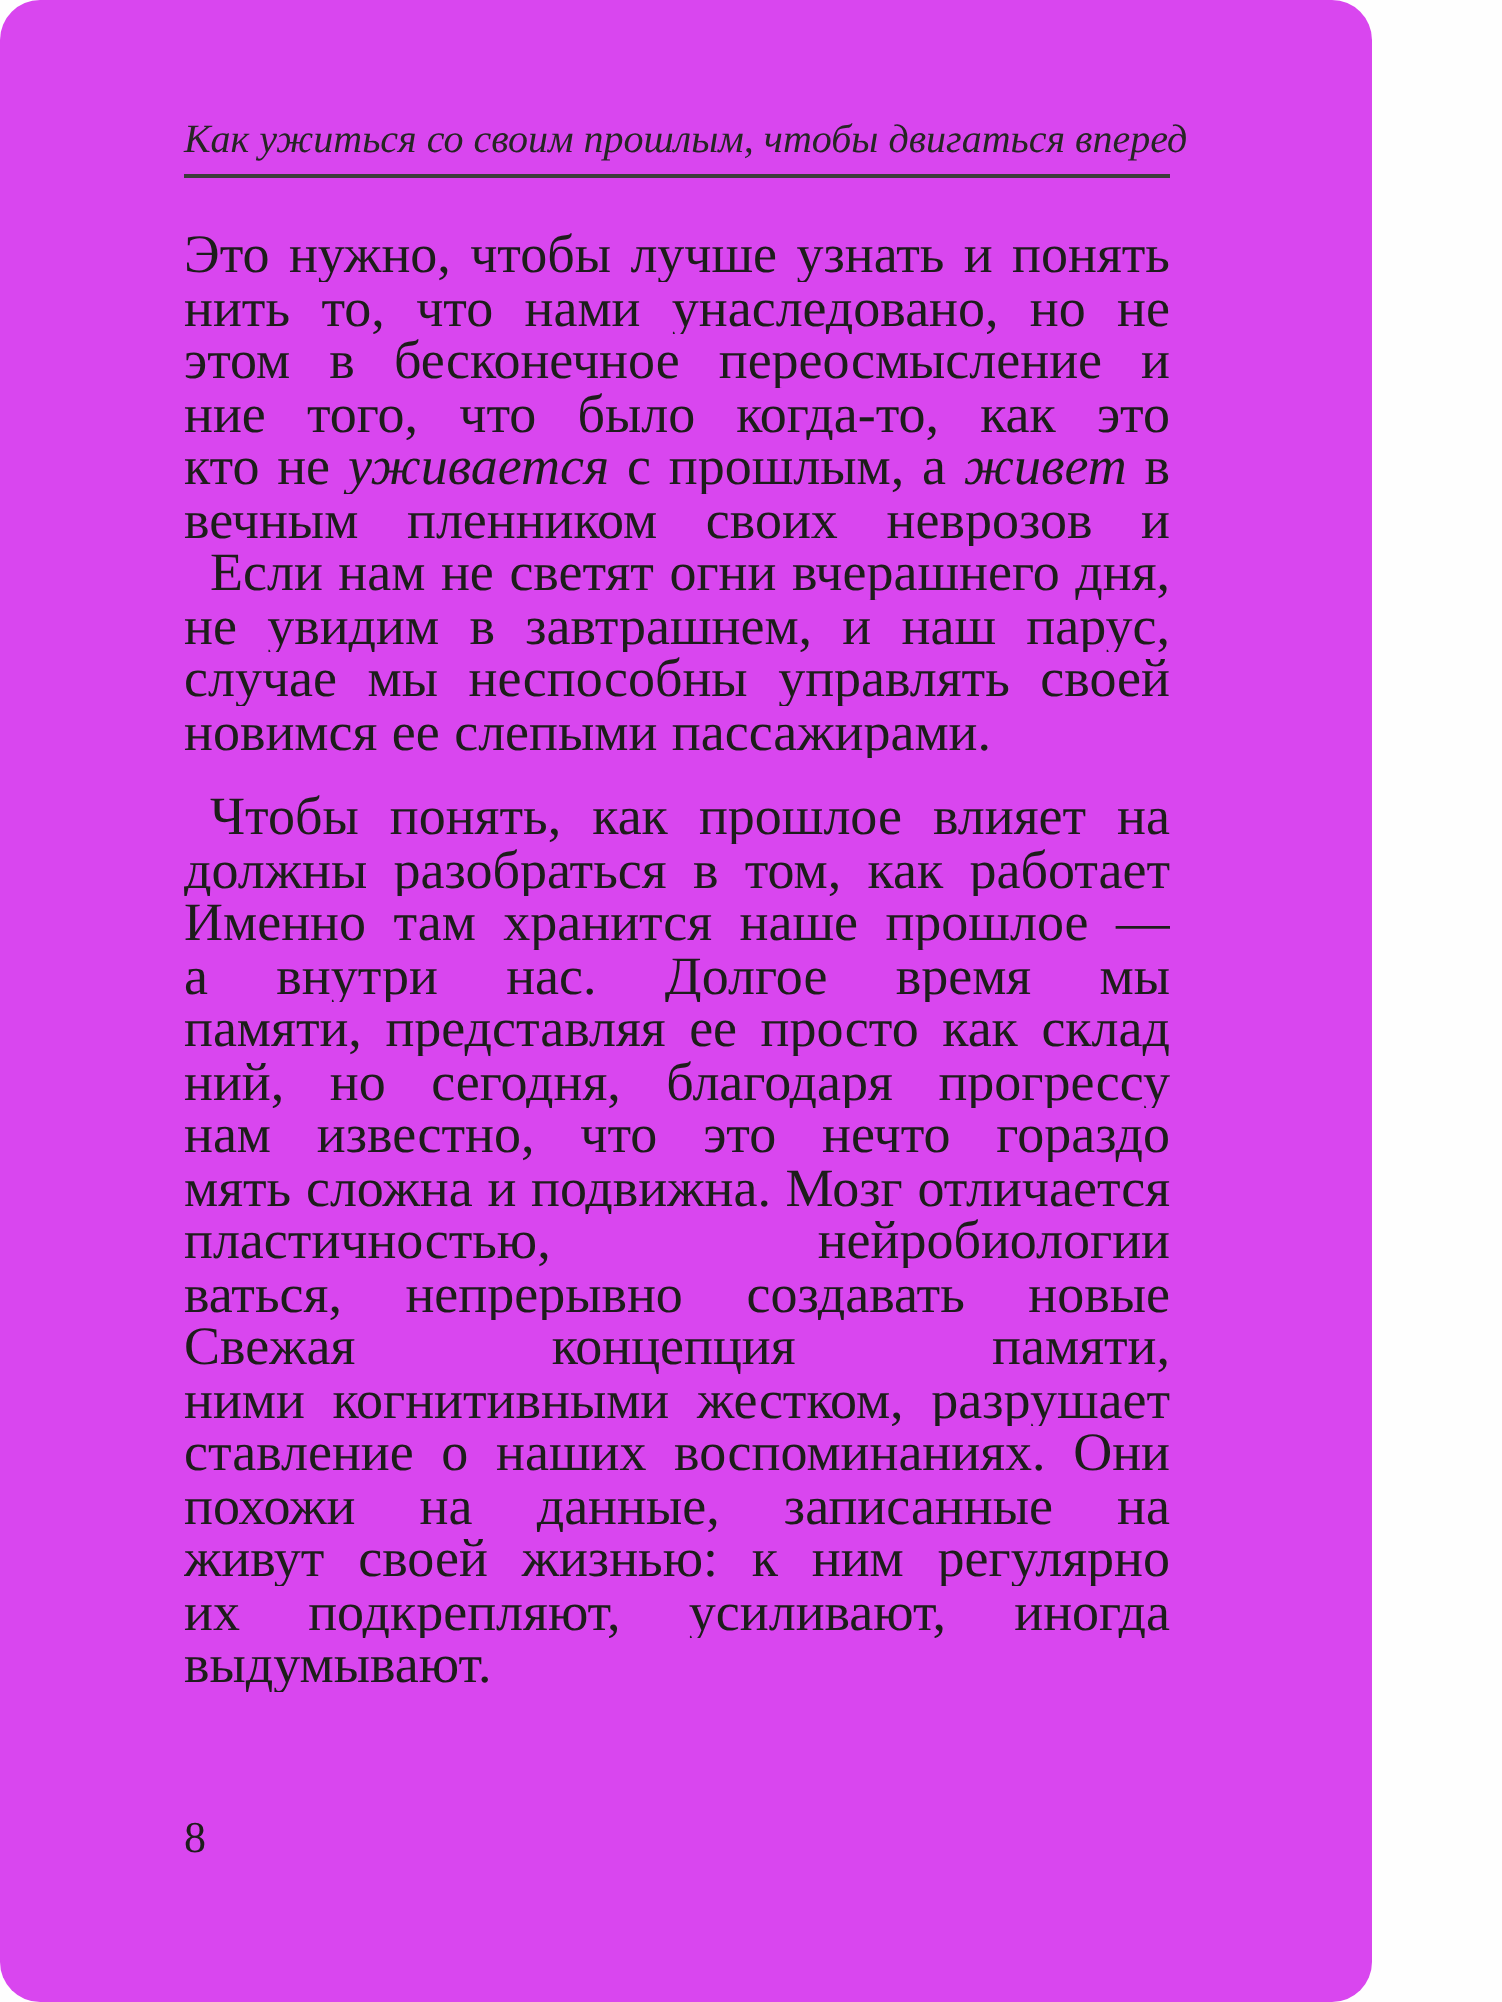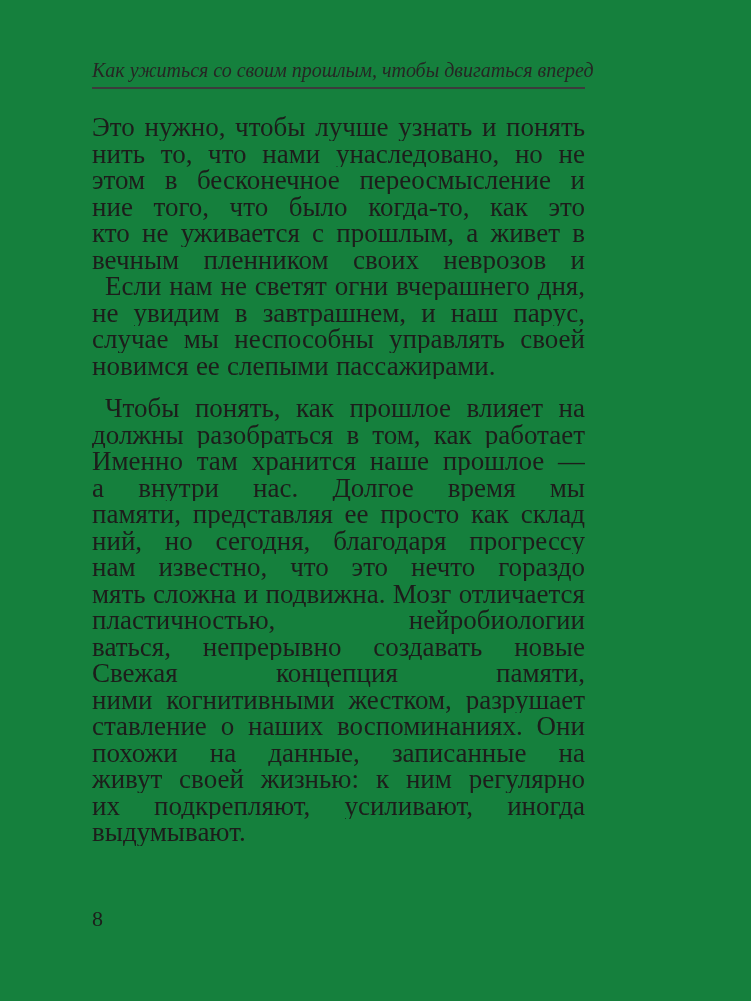--- a/index.html
+++ b/index.html
@@ -2,26 +2,27 @@
 <html lang="ru"><head>
 <meta charset="utf-8">
 <style>
   html, body {
     margin: 0;
     padding: 0;
     background: #fefefe;
   }
   .page {
     position: relative;
-    width: 751px;
+    width: 686px;
     height: 1001px;
-    background: #15803d;
+    background: #d946ef;
     overflow: hidden;
     font-family: "Liberation Serif", serif;
     color: #1d1d1b;
+    border-radius: 20px;
   }
   .running-head {
     position: absolute;
     left: 92px;
     top: 58px;
     width: 493px;
     text-align: center;
     font-style: italic;
     font-size: 20px;
     line-height: 24px;
@@ -62,20 +63,21 @@
     text-justify: inter-word;
     word-spacing: 0.5px;
   }
   .line.last-line {
     text-align-last: left;
   }
   .line.indent {
     text-indent: 13px;
   }
   .em {
+    font-style: italic;
   }
   .page-number {
     position: absolute;
     left: 92px;
     top: 906px;
     font-size: 22px;
     line-height: 26px;
     color: #1d1d1b;
   }
 </style>

